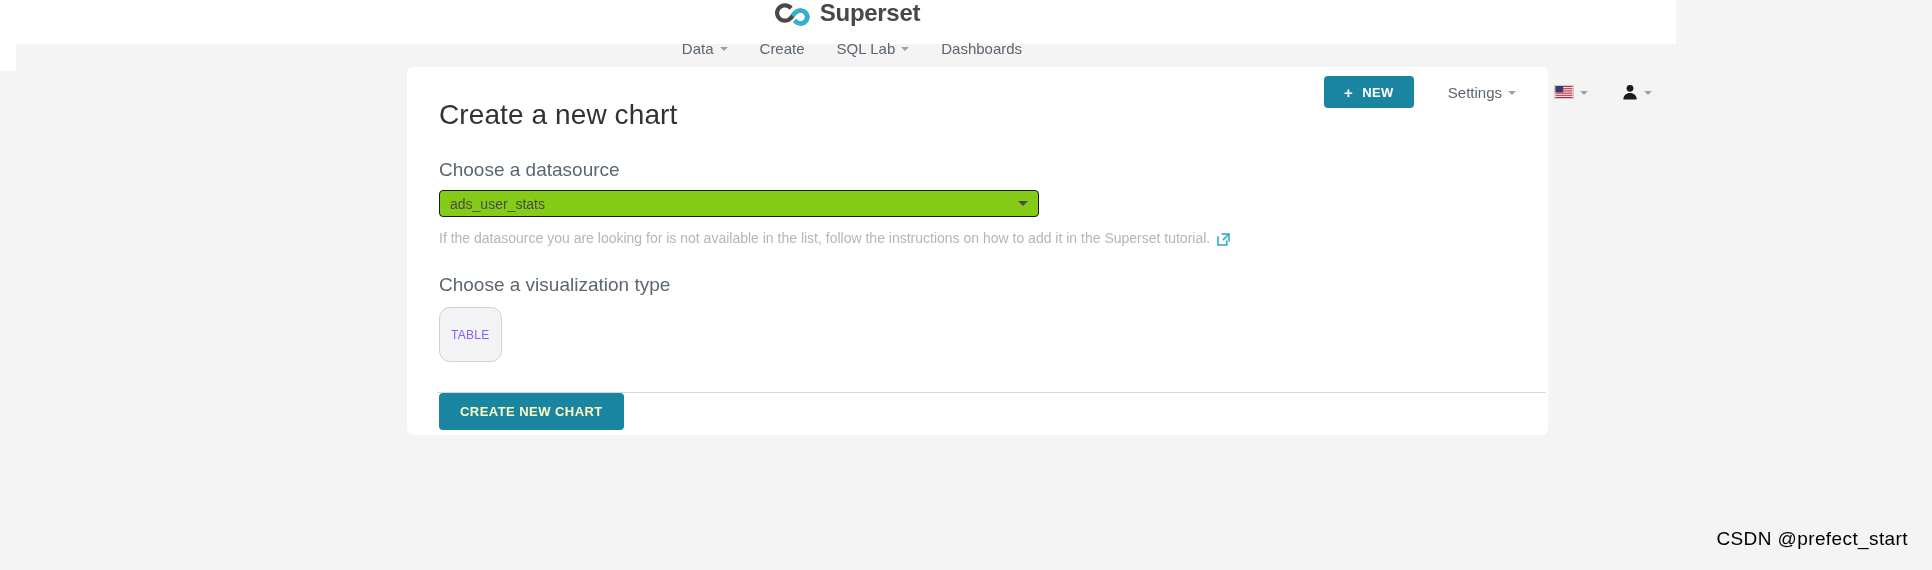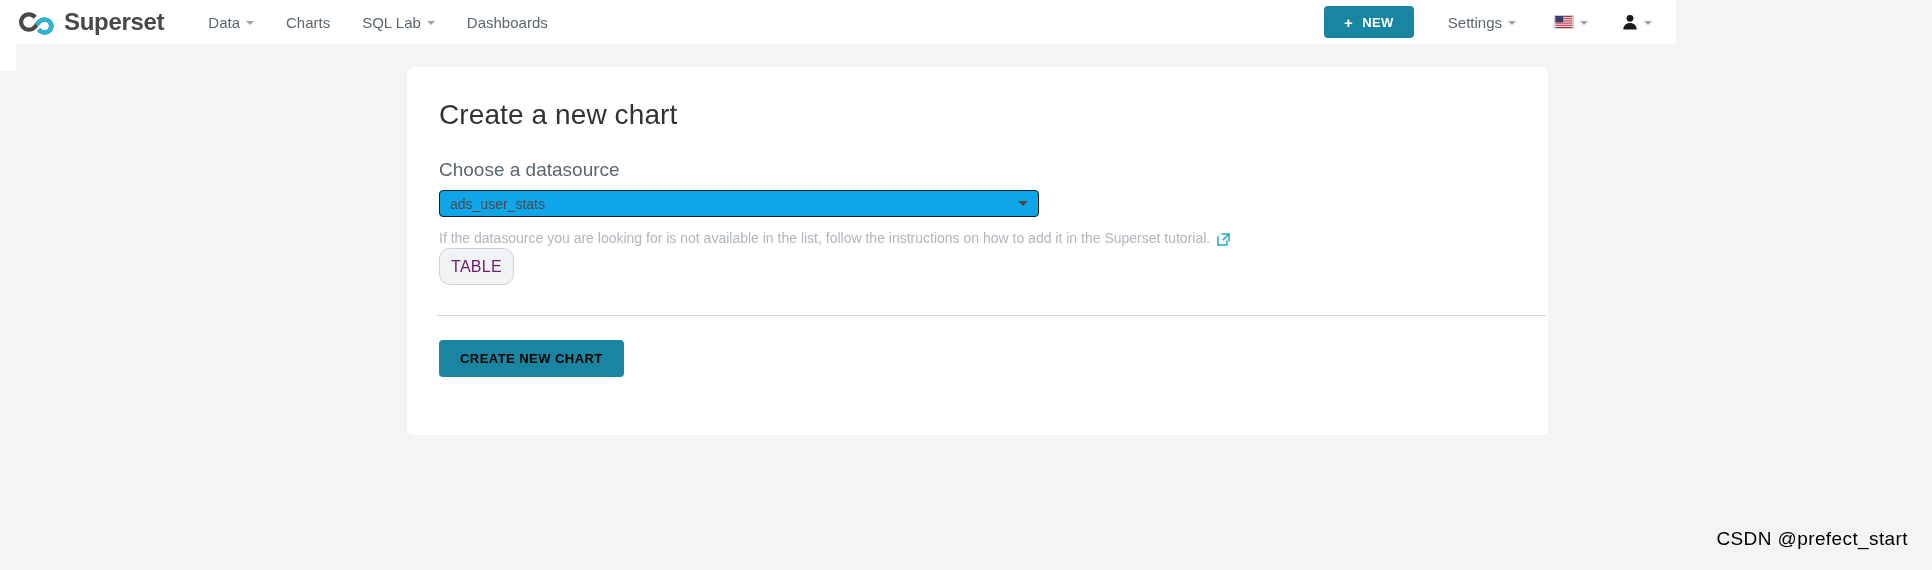--- a/index.html
+++ b/index.html
@@ -19,20 +19,21 @@
   .navbar {
     position: absolute;
     top: 0; left: 0;
     width: 1676px;
     height: 44px;
     background: #ffffff;
     display: flex;
     align-items: center;
     box-sizing: border-box;
     z-index: 5;
+    flex-direction: column;
   }
   .brand {
     display: flex;
     align-items: center;
     margin-left: 16px;
     text-decoration: none;
     height: 44px;
   }
   .brand-logo {
     width: 44px;
@@ -172,21 +173,21 @@
   }
   .select-box {
     width: 600px;
     height: 27px;
     border: 1.5px solid #1b1b1b;
     border-radius: 4px;
     box-sizing: border-box;
     display: flex;
     align-items: center;
     padding: 0 10px;
-    background: #0ea5e9;
+    background: #84cc16;
     cursor: pointer;
   }
   .select-value {
     font-size: 14px;
     color: #4a4a4a;
     flex: 1;
     white-space: nowrap;
     overflow: hidden;
   }
   .select-caret {
@@ -211,40 +212,39 @@
     display: inline-block;
     position: relative;
     top: 1px;
     cursor: pointer;
   }
   .viz-pill {
     display: inline-flex;
     align-items: center;
     justify-content: center;
     height: 21px;
-    padding: 7px 11px;
+    padding: 16px 11px;
     border: 1px solid #cfd3d7;
     border-radius: 11px;
     background: #f2f3f4;
-    font-size: 16px;
-    color: #701a75;
+    font-size: 12px;
+    color: #8b5cf6;
     letter-spacing: 0.3px;
     margin-top: 2px;
   }
   .divider {
     margin-top: 30px;
     height: 1px;
     background: #d3d9de;
     width: 1109px;
     margin-left: -2px;
   }
   .create-btn {
-    margin-top: 24px;
     background: #1a85a0;
-    color: #000000;
+    color: #fef9c3;
     font-size: 13px;
     font-weight: bold;
     letter-spacing: 0.45px;
     border: none;
     border-radius: 4px;
     height: 37px;
     padding: 0 21px;
     cursor: pointer;
     font-family: "Liberation Sans", sans-serif;
   }
@@ -274,21 +274,21 @@
     </span>
     <span class="brand-text">Superset</span>
   </div>
 
   <nav class="nav-links">
     <div class="nav-item">
       <span>Data</span>
       <span class="caret"></span>
     </div>
     <div class="nav-item">
-      <span>Charts</span>
+      <span>Create</span>
     </div>
     <div class="nav-item">
       <span>SQL Lab</span>
       <span class="caret"></span>
     </div>
     <div class="nav-item">
       <span>Dashboards</span>
     </div>
   </nav>
 
@@ -349,20 +349,21 @@
     <span>If the datasource you are looking for is not available in the list, follow the instructions on how to add it in the Superset tutorial.</span>
     <span class="ext-link-icon">
       <svg viewBox="0 0 13 13" xmlns="http://www.w3.org/2000/svg">
         <path d="M1 3.2 L1 12 L9.8 12 L9.8 7.6" fill="none" stroke="#20a7c9" stroke-width="1.5"></path>
         <path d="M5.2 1 L12 1 L12 7.8" fill="none" stroke="#20a7c9" stroke-width="1.5" stroke-linecap="square"></path>
         <path d="M12 1 L5.9 7.1" fill="none" stroke="#20a7c9" stroke-width="1.5"></path>
       </svg>
     </span>
   </div>
 
+  <div class="field-label">Choose a visualization type</div>
 
   <div>
     <span class="viz-pill">TABLE</span>
   </div>
 
   <div class="divider"></div>
 
   <button class="create-btn">CREATE NEW CHART</button>
 </div>
 

